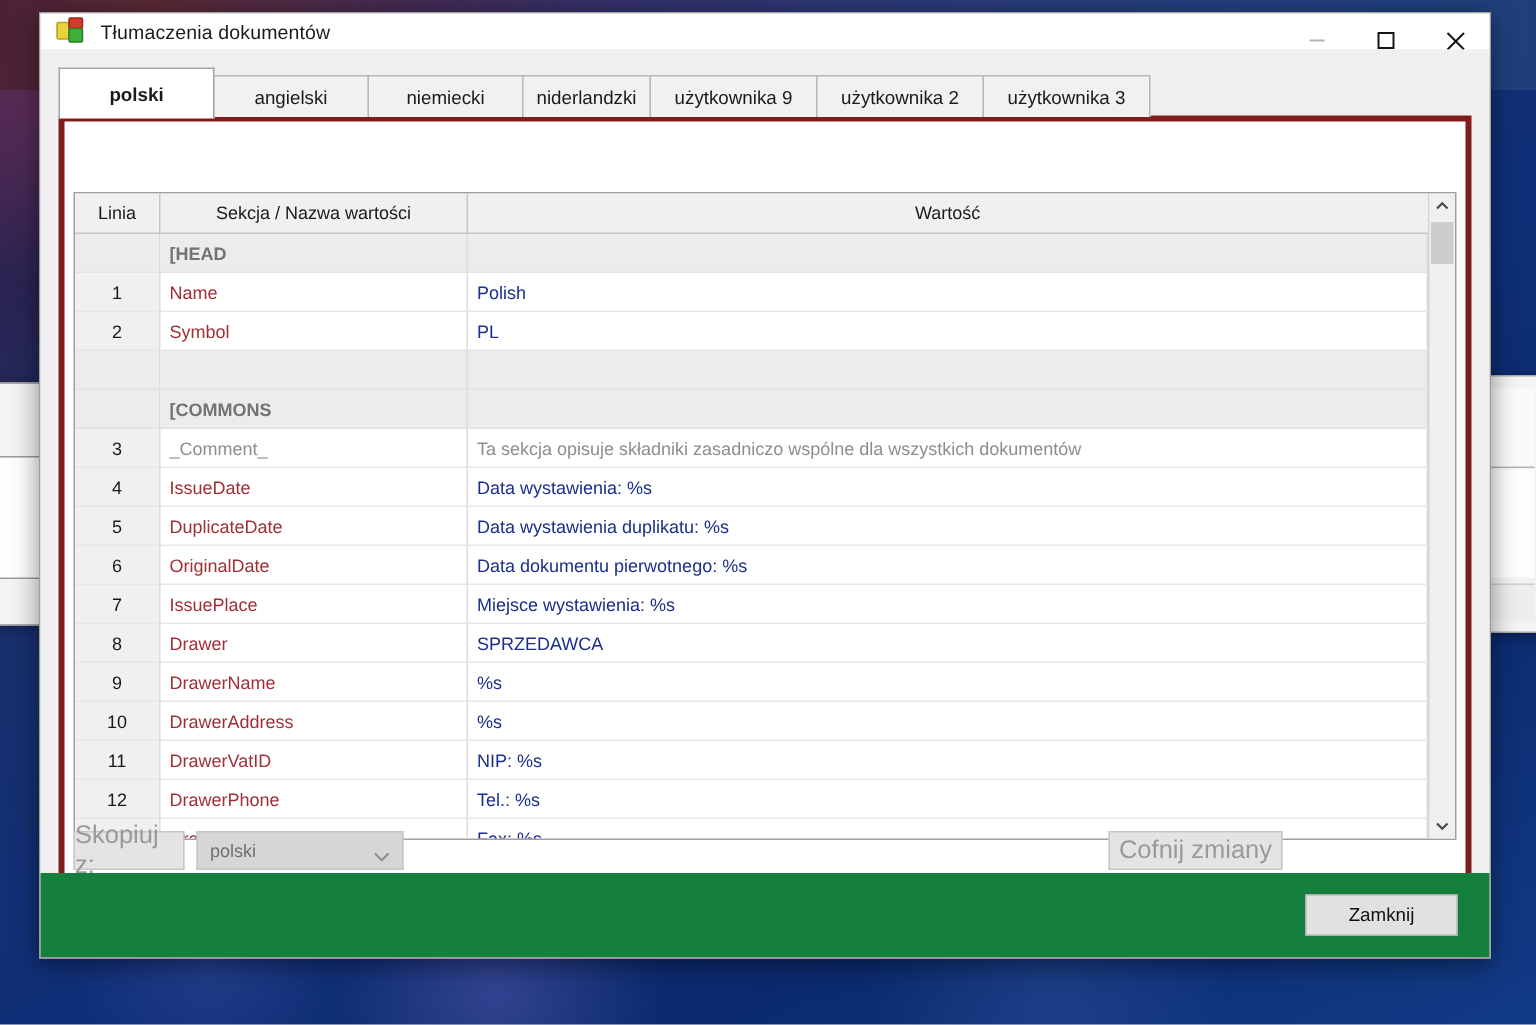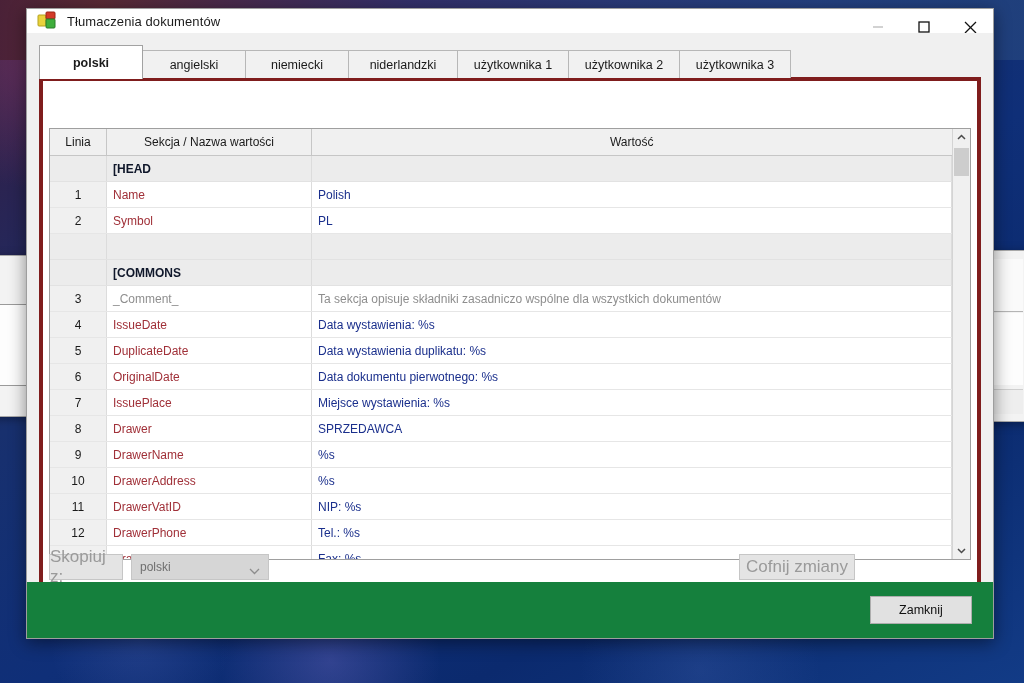--- a/index.html
+++ b/index.html
@@ -137,21 +137,21 @@
   .tab.active {
     height: 34px;
     background: #ffffff;
     border-color: #a2a2a2;
     font-weight: bold;
     position: relative;
     z-index: 4;
     margin-bottom: -1px;
   }
   .tab.w1 { width: 104px; }
-  .tab.w2 { width: 110px; text-align: center; }
+  .tab.w2 { width: 86px; text-align: center; }
   .tab.w3 { width: 112px; }
 
   
   #tabpanel {
     position: absolute;
     left: 12px; top: 44px; right: 12px; bottom: 10px;
     background: #ffffff;
     border: 4px solid #7f1d1d;
     padding-left: 28px;
   }
@@ -211,21 +211,21 @@
   }
   td.c-val {
     color: #1a2f8c;
     padding-left: 8px;
   }
   tr.sep td, tr.section td {
     background: #ececec;
     border-bottom: 1px solid #e2e2e2;
   }
   tr.section td.c-name {
-    color: #0f172a;
+    color: #737373;
     font-weight: bold;
   }
   tr.comment td.c-name { color: #8e8e8e; }
   tr.comment td.c-val  { color: #8e8e8e; }
 
   
   th.h-line { width: 56px; }
   th.h-name { width: 204px; }
 
   
@@ -369,21 +369,21 @@
         <div class="tab w1">
             <span>angielski</span>
           </div>
         <div class="tab w1">
             <span>niemiecki</span>
           </div>
         <div class="tab w2">
             <span>niderlandzki</span>
           </div>
         <div class="tab w3">
-            <span>użytkownika 1</span>
+            <span>użytkownika 9</span>
           </div>
         <div class="tab w3">
             <span>użytkownika 2</span>
           </div>
         <div class="tab w3">
             <span>użytkownika 3</span>
           </div>
       </div>
 
       <div id="tabpanel">

